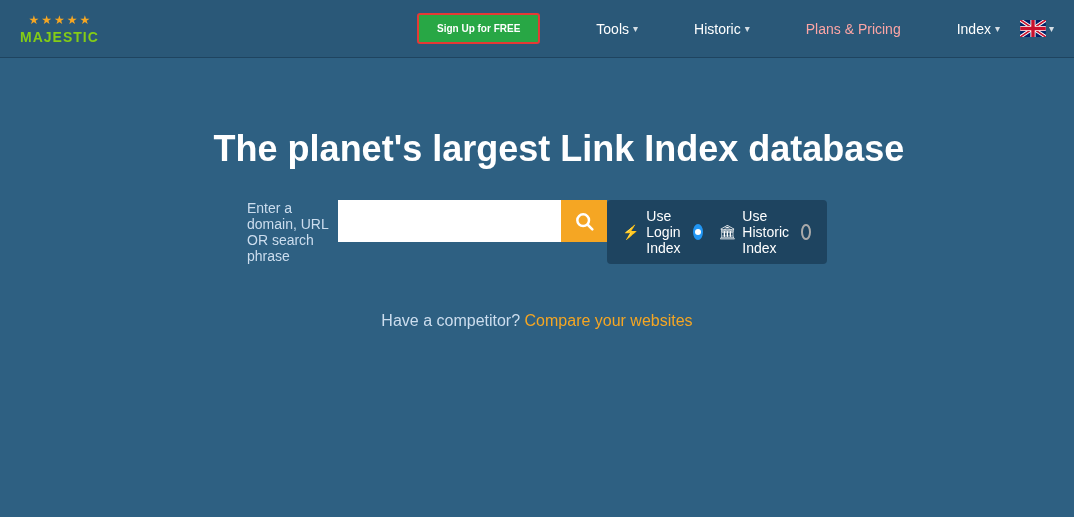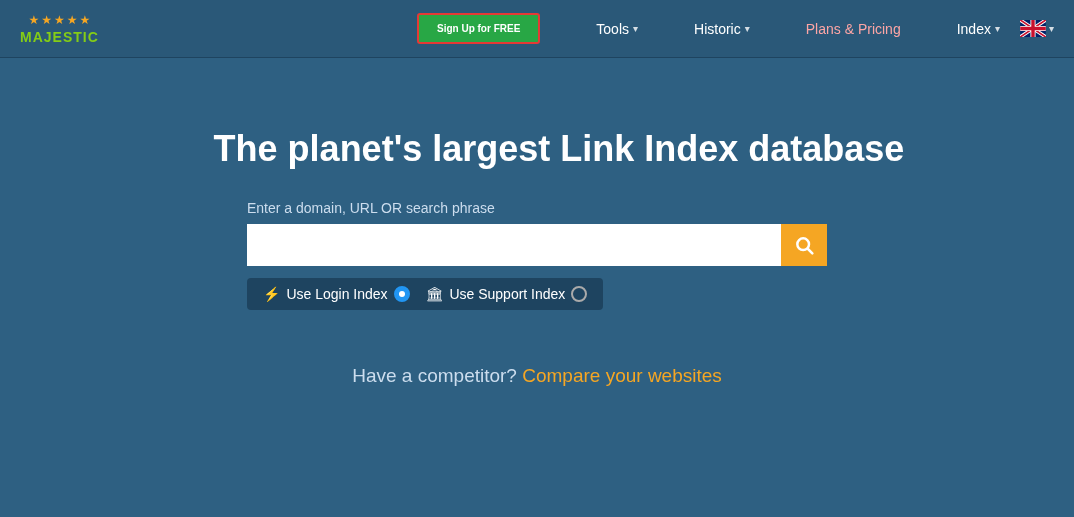--- a/index.html
+++ b/index.html
@@ -113,21 +113,21 @@
     .search-label {
       font-size: 14px;
       color: #cde;
       margin-bottom: 8px;
       align-self: flex-start;
       margin-left: 0;
     }
 
     .search-container {
       display: flex;
-      flex-direction: column;
+      flex-direction: row;
       align-items: flex-start;
       width: 580px;
     }
 
     .search-row {
       display: flex;
       width: 100%;
       margin-bottom: 12px;
     }
 
@@ -199,22 +199,22 @@
       background: white;
       border-radius: 50%;
     }
 
     .radio-dot.inactive {
       border-color: #aaa;
       background: transparent;
     }
 
     .competitor-section {
-      margin-top: 55px;
-      font-size: 19px;
+      margin-top: 40px;
+      font-size: 16px;
       color: #cde;
     }
 
     .competitor-link {
       color: #f5a623;
       text-decoration: none;
       cursor: pointer;
     }
   </style>
 </head>
@@ -285,21 +285,21 @@
 
     <div class="index-options">
       <div class="index-option">
         <span class="index-icon">⚡</span>
         <span>Use Login Index</span>
         <div class="radio-dot active"></div>
       </div>
 
       <div class="index-option">
         <span class="index-icon">🏛</span>
-        <span>Use Support Index</span>
+        <span>Use Historic Index</span>
         <div class="radio-dot inactive"></div>
       </div>
     </div>
   </div>
 
   <div class="competitor-section">
     <span>Have a competitor?</span>
     <a class="competitor-link">Compare your websites</a>
   </div>
 </main>

